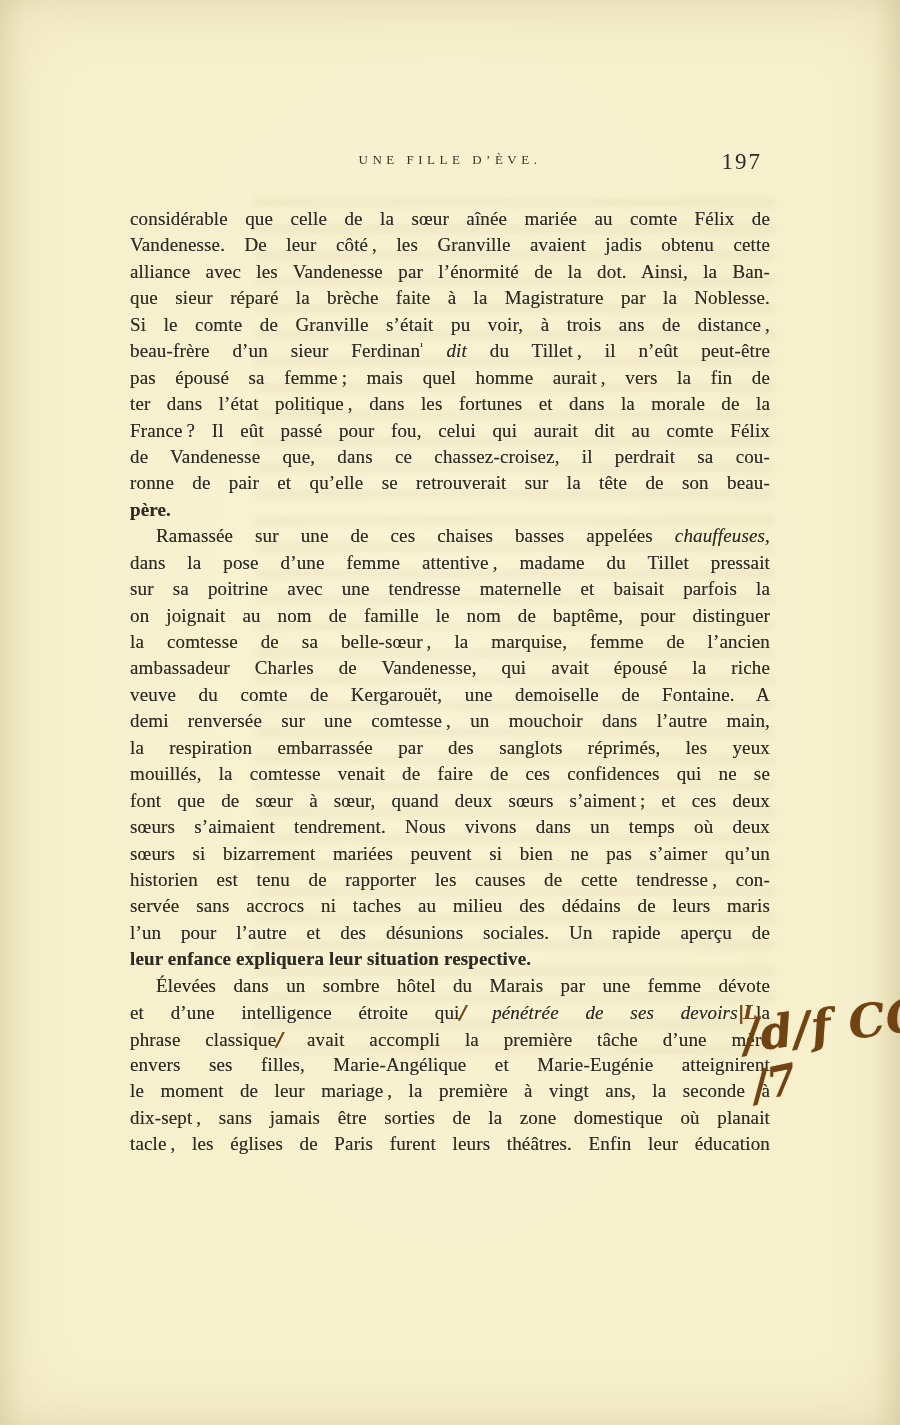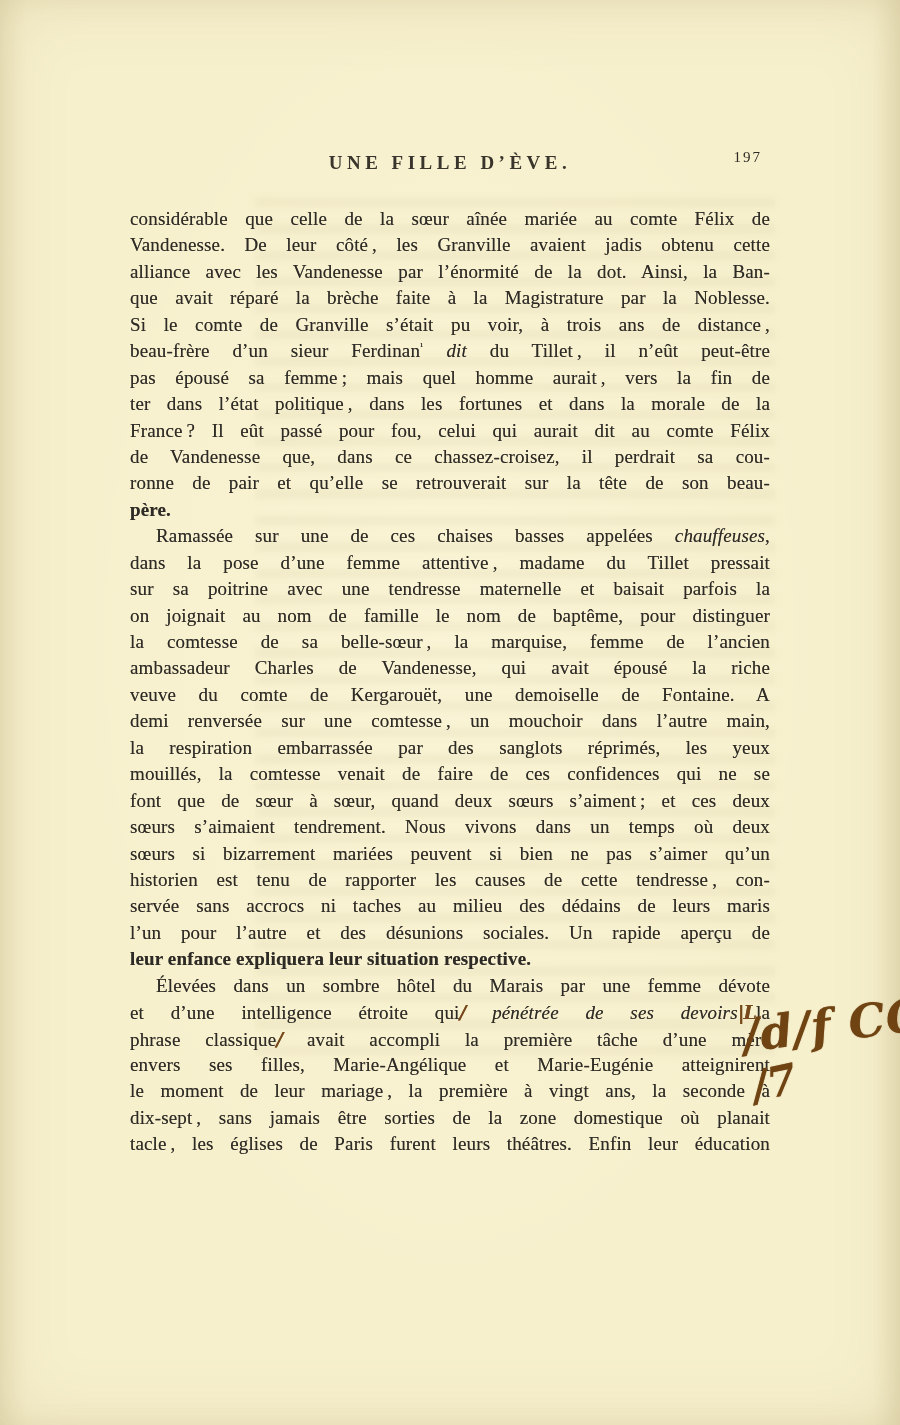--- a/index.html
+++ b/index.html
@@ -24,26 +24,26 @@
       rgba(158,148,98,0) 9px, rgba(158,148,98,0) 26.5px);
     filter:blur(3px);
     pointer-events:none;
   }
   .running-head{
     position:absolute;left:130px;top:152px;width:640px;height:26px;
     color:#39352c;
   }
   .running-title{
     display:block;text-align:center;
-    font-size:19px;letter-spacing:4.5px;font-weight:bold;
+    font-size:13px;letter-spacing:4.5px;font-weight:normal;
     transform:scale(1,1.02);
   }
   .page-number{
     position:absolute;right:8px;top:-3px;
-    font-size:15px;letter-spacing:2px;color:#2e2b26;font-weight:normal;
+    font-size:23px;letter-spacing:2px;color:#2e2b26;font-weight:normal;
   }
   .text-block{
     position:absolute;left:130px;top:190px;width:640px;
     font-size:19px;color:#2e2b26;
     text-shadow:0 0 .4px rgba(46,43,38,.55);
     letter-spacing:.15px;
     margin-top:16px;
   }
   .line{
     height:26.45px;line-height:26.45px;
@@ -78,21 +78,21 @@
 
   <div class="running-head">
     <span class="running-title">UNE FILLE D’ÈVE.</span>
     <span class="page-number">197</span>
   </div>
 
   <div class="text-block">
       <div class="line"><span>considérable que celle de la sœur aînée mariée au comte Félix de</span></div>
       <div class="line"><span>Vandenesse. De leur côté , les Granville avaient jadis obtenu cette</span></div>
       <div class="line"><span>alliance avec les Vandenesse par l’énormité de la dot. Ainsi, la Ban-</span></div>
-      <div class="line"><span>que avait réparé la brèche faite à la Magistrature par la Noblesse.</span></div>
+      <div class="line"><span>que sieur réparé la brèche faite à la Magistrature par la Noblesse.</span></div>
       <div class="line"><span>Si le comte de Granville s’était pu voir, à trois ans de distance ,</span></div>
       <div class="line"><span>beau-frère d’un sieur Ferdinan</span><span class="sup">¹</span><span> </span><span class="it">dit</span><span> du Tillet , il n’eût peut-être</span></div>
       <div class="line"><span>pas épousé sa femme ; mais quel homme aurait , vers la fin de</span></div>
       <div class="line"><span>ter dans l’état politique , dans les fortunes et dans la morale de la</span></div>
       <div class="line"><span>France ? Il eût passé pour fou, celui qui aurait dit au comte Félix</span></div>
       <div class="line"><span>de Vandenesse que, dans ce chassez-croisez, il perdrait sa cou-</span></div>
       <div class="line"><span>ronne de pair et qu’elle se retrouverait sur la tête de son beau-</span></div>
       <div class="line end"><span>père.</span></div>
       <div class="line indent"><span>Ramassée sur une de ces chaises basses appelées </span><span class="it">chauffeuses</span><span>,</span></div>
       <div class="line"><span>dans la pose d’une femme attentive , madame du Tillet pressait</span></div>

